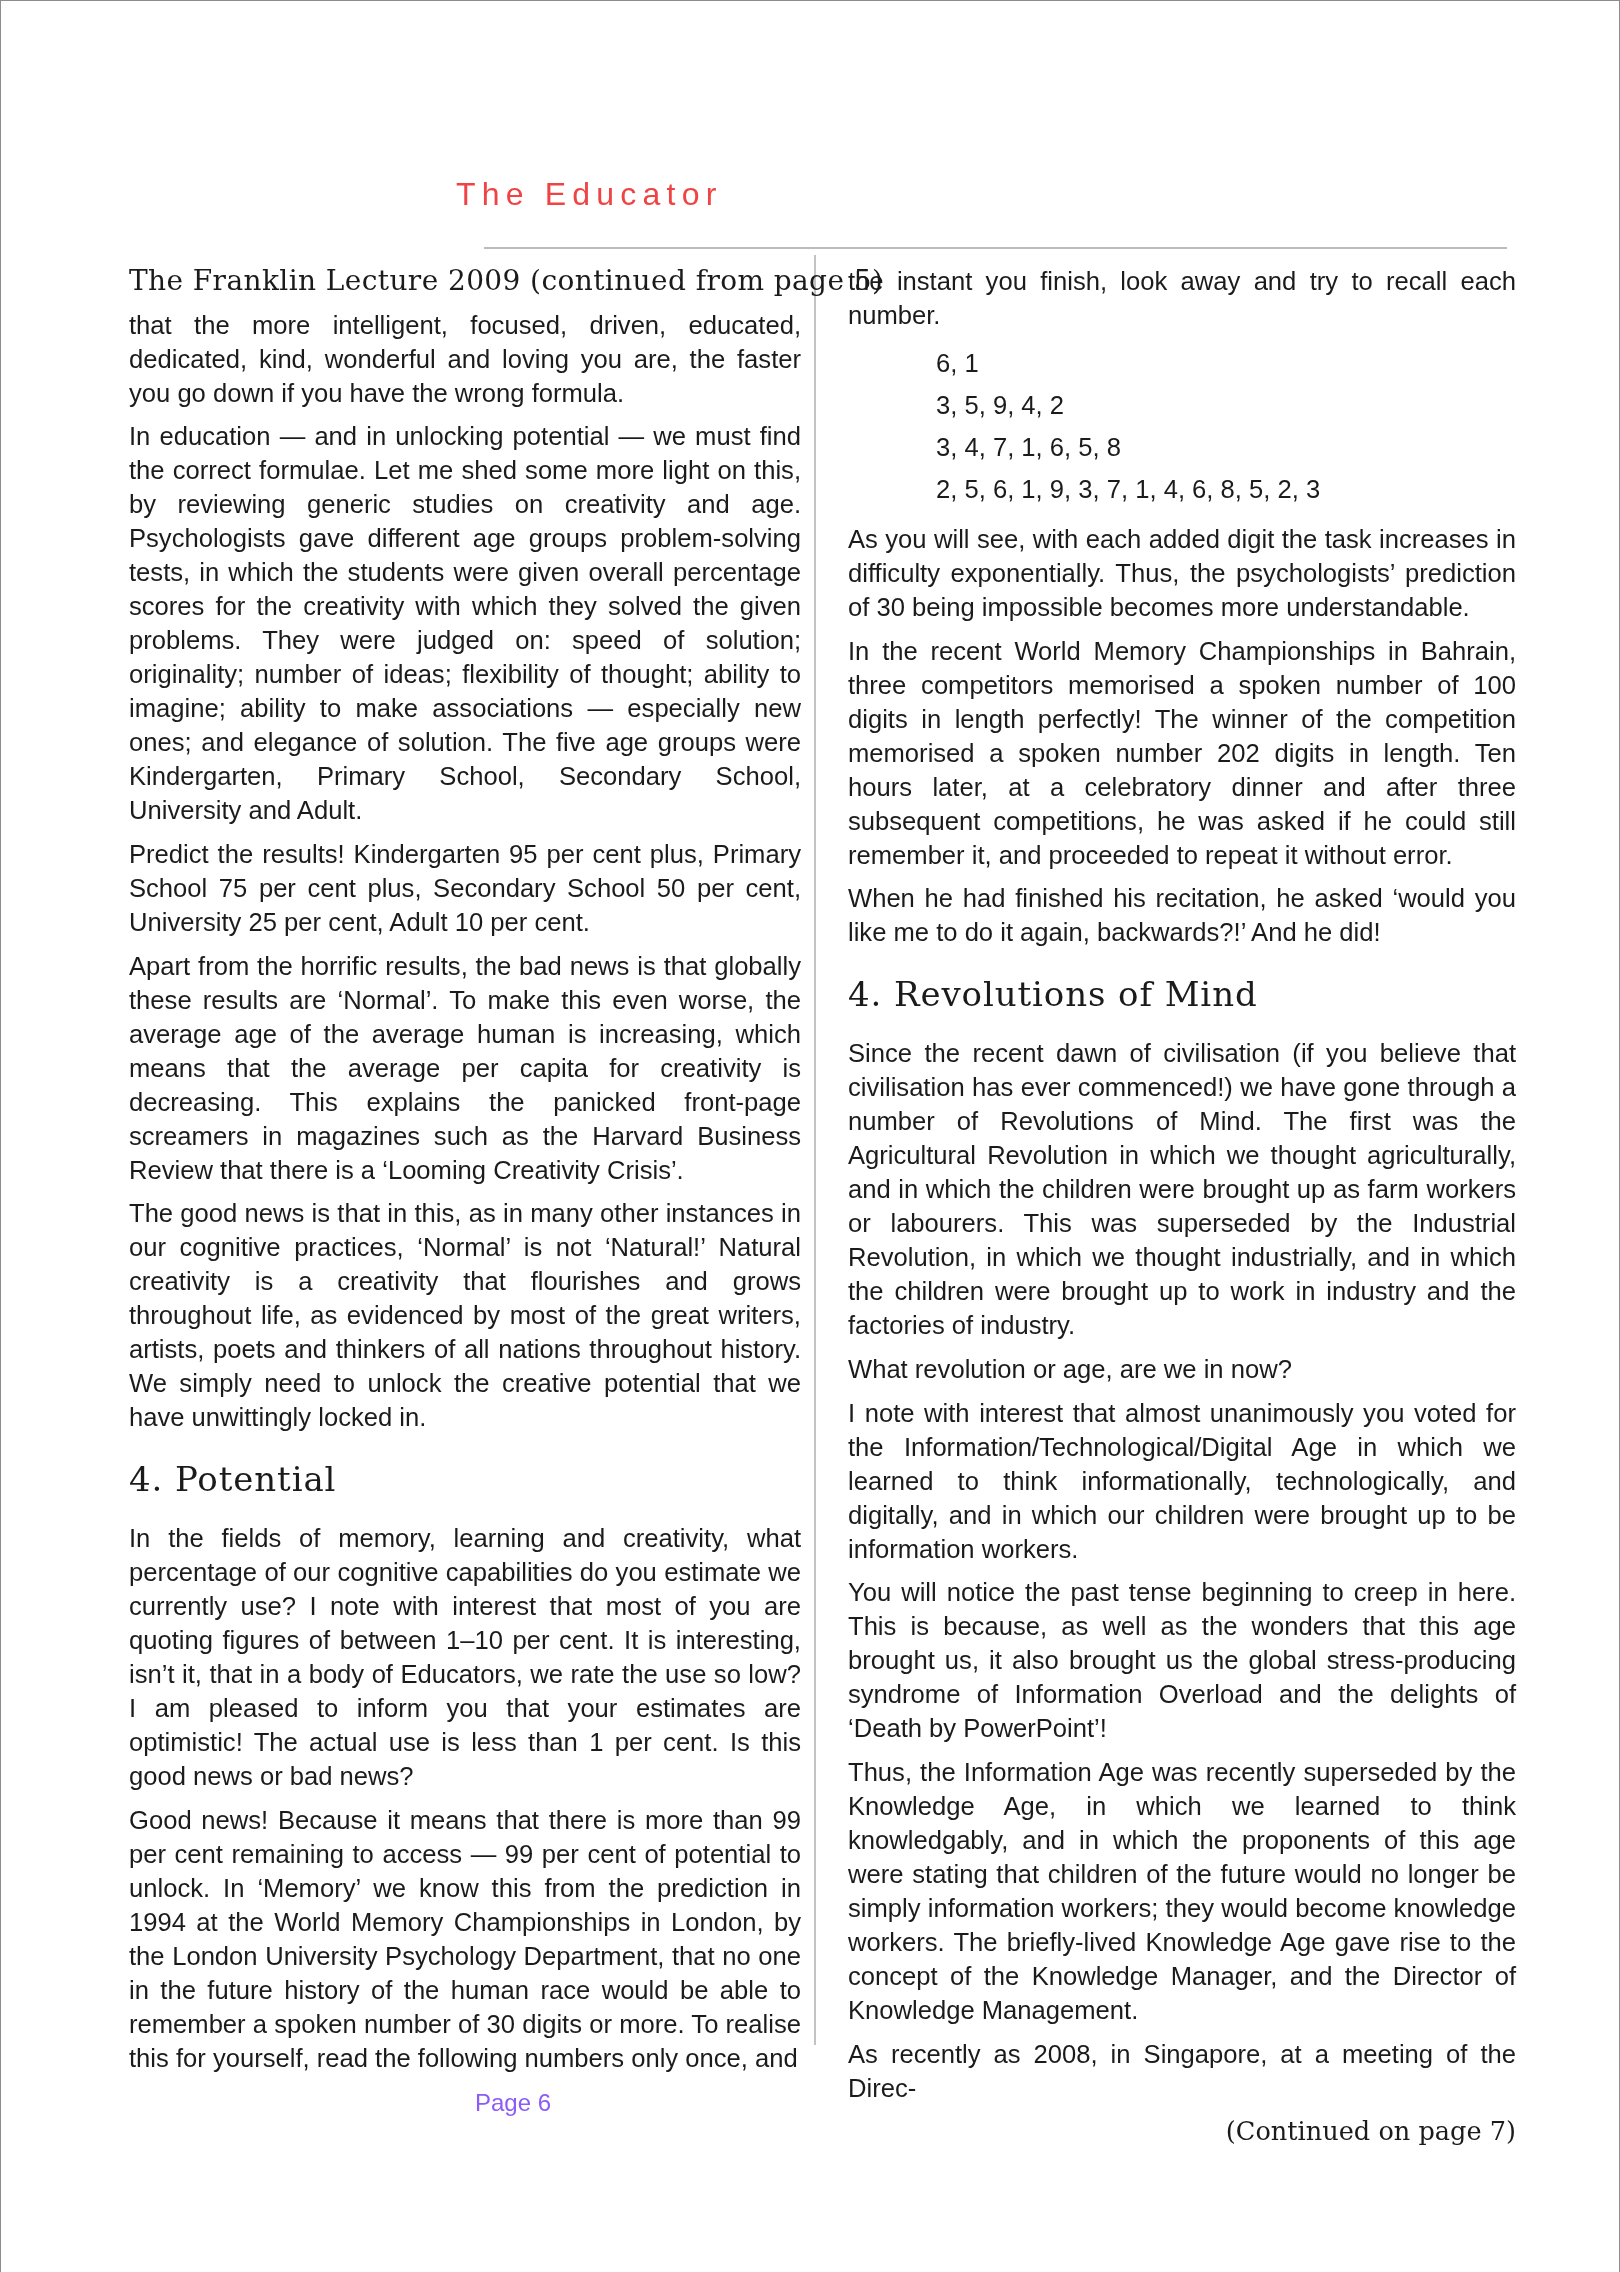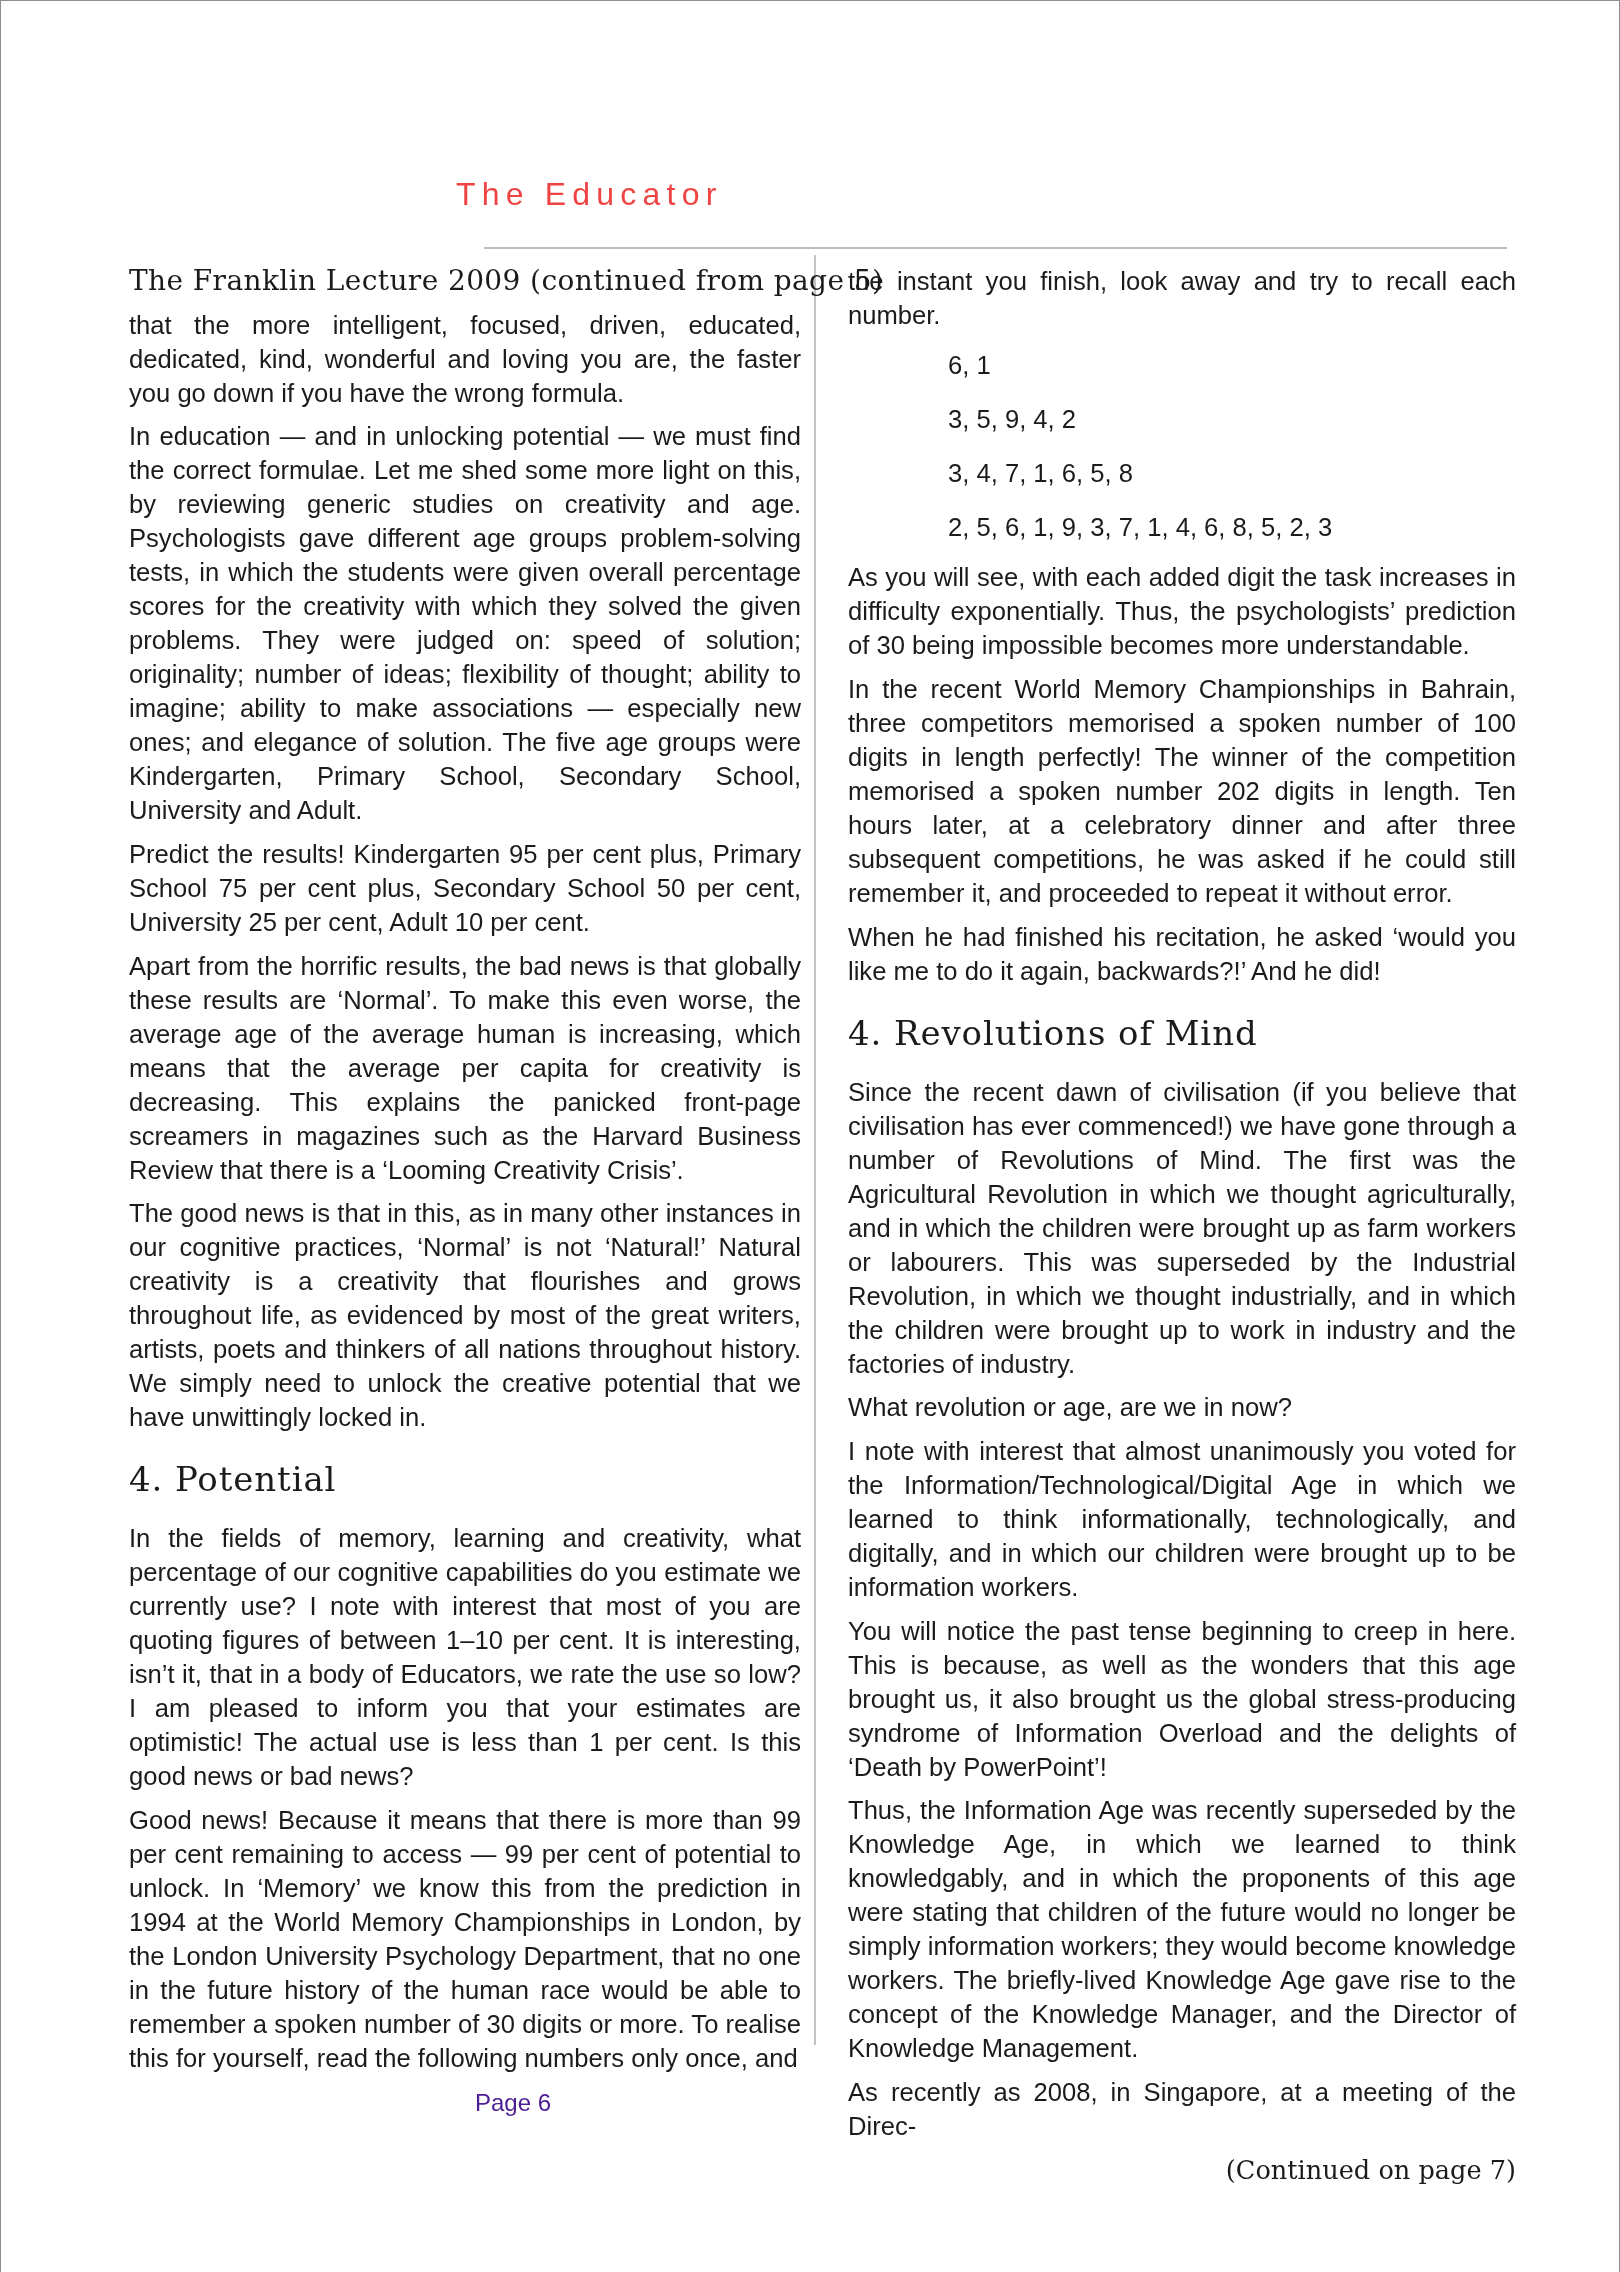--- a/index.html
+++ b/index.html
@@ -70,33 +70,33 @@
     letter-spacing: 0.9px;
     text-align: left;
     margin: 28px 0 25px 0;
   }
   .numbers {
     margin: 3.5px 0 12.3px 0;
     padding-left: 88px;
     text-align: left;
     line-height: 42px;
   }
-  .numbers p { margin: 12px; }
+  .numbers p { margin: 0; }
   .continued {
     font-family: "DejaVu Serif", serif;
     font-size: 25.6px;
     text-align: right;
     margin: 23px 0 0 0;
   }
   .page-number {
     position: absolute;
     left: 474px;
     top: 2088px;
     font-size: 24px;
-    color: #4c1d95;
+    color: #8b5cf6;
   }
 </style>
 </head>
 <body>
 
 <div class="page">
 
   <h1 class="page-title">The Educator</h1>
   <div class="header-rule"></div>
   <div class="col-divider"></div>

